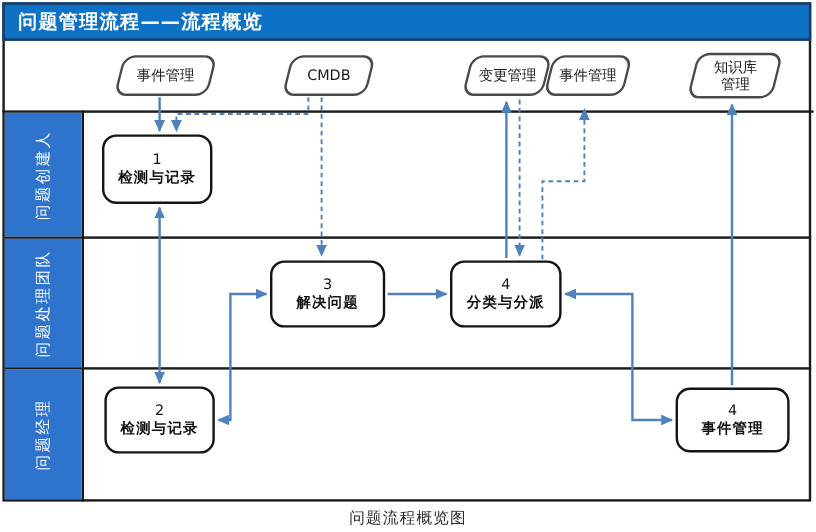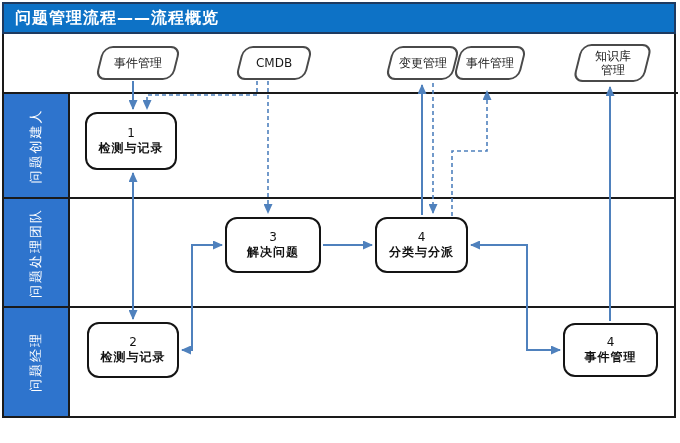--- a/index.html
+++ b/index.html
@@ -118,14 +118,15 @@
       <path d="M610 321 L610 87" marker-end="url(#ah)"></path>
     </g>
     <g fill="none" stroke="#4f81bd" stroke-width="1.6" stroke-dasharray="4 3">
       <path d="M257 81 L257 95 L147 95 L147 109" marker-end="url(#ah)"></path>
       <path d="M268 81 L268 213" marker-end="url(#ah)"></path>
       <path d="M433 83 L433 213" marker-end="url(#ah)"></path>
       <path d="M452 216 L452 151 L487 151 L487 91" marker-end="url(#ah)"></path>
     </g>
   </svg>
 
+  <div class="caption">问题流程概览图</div>
 
 </div>
 
 </body></html>

